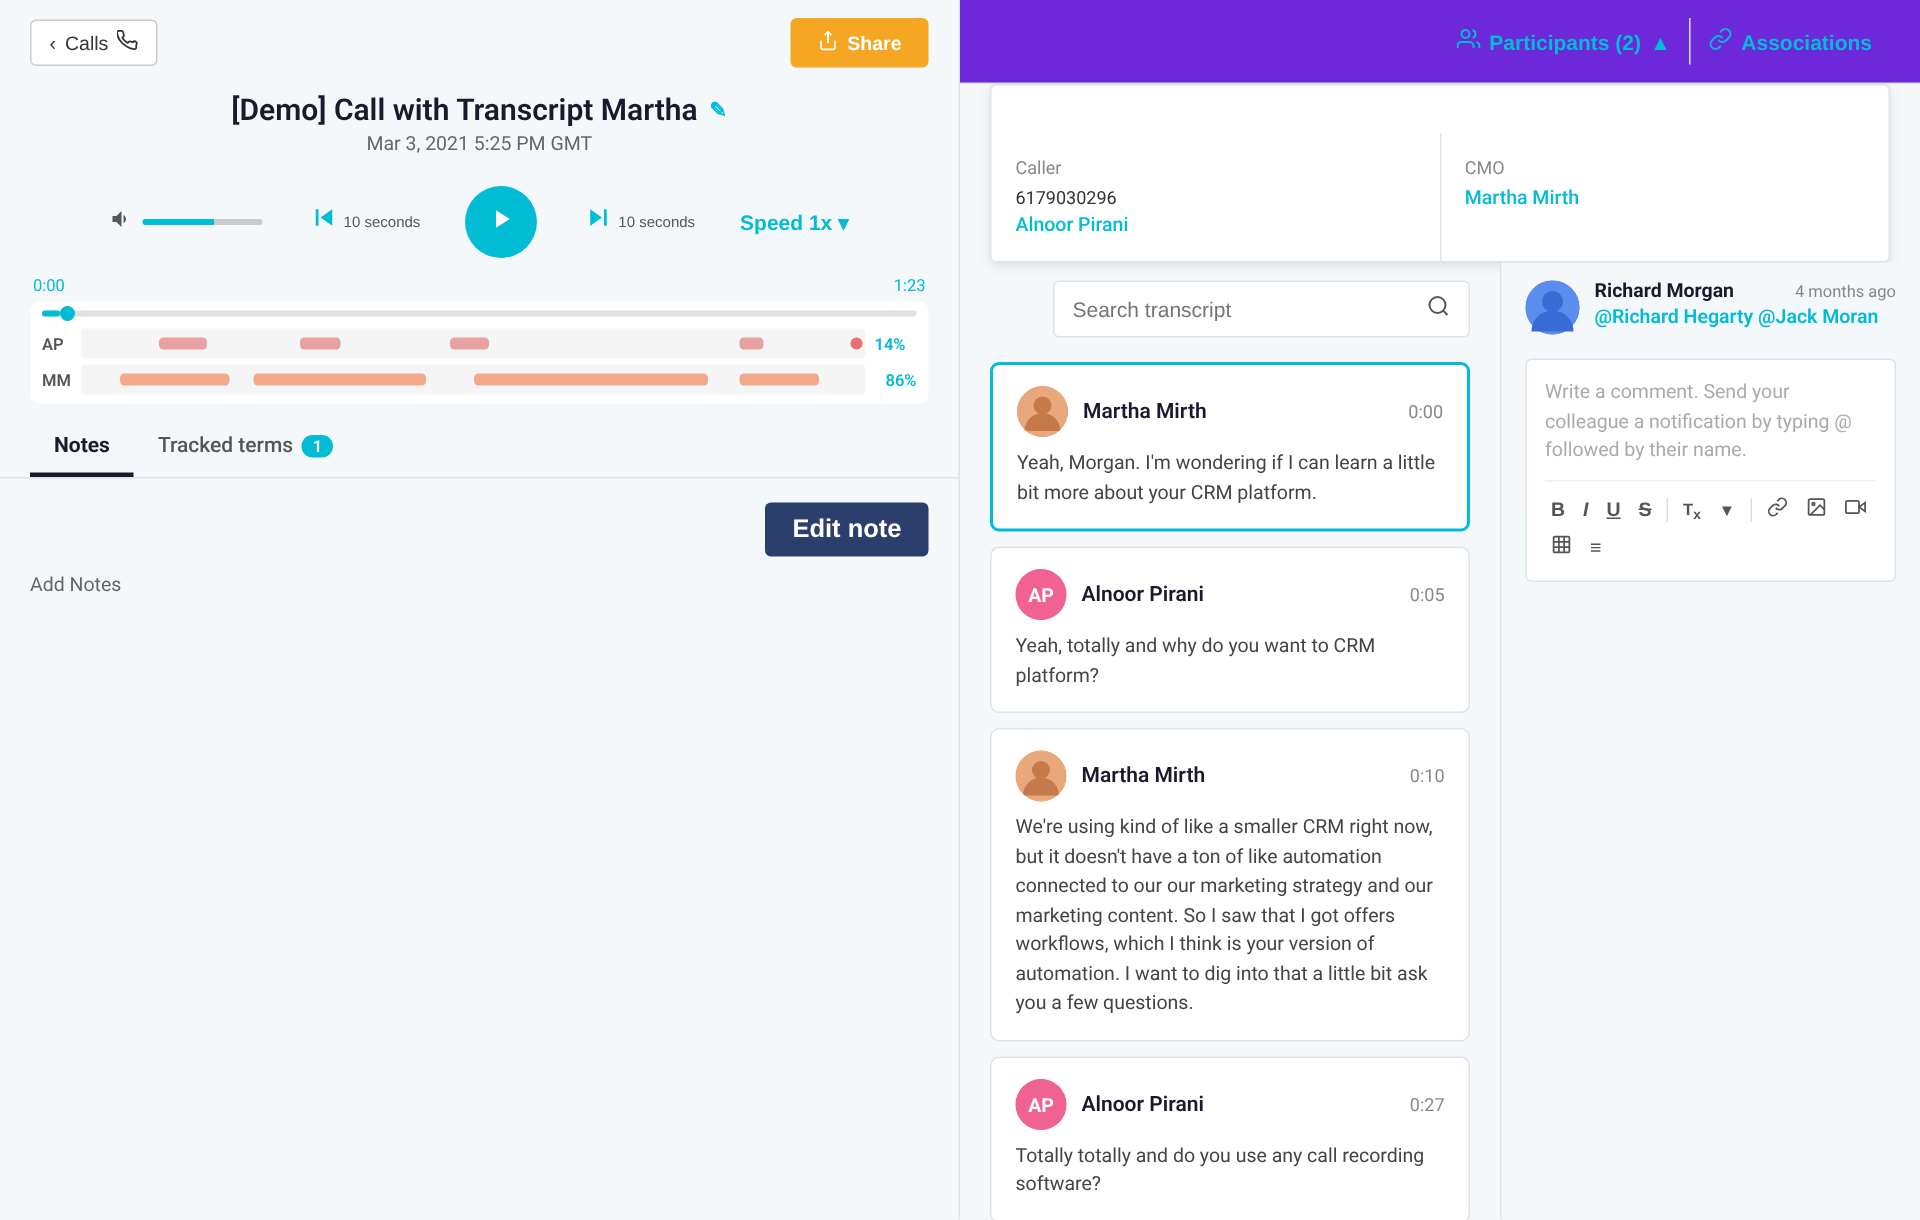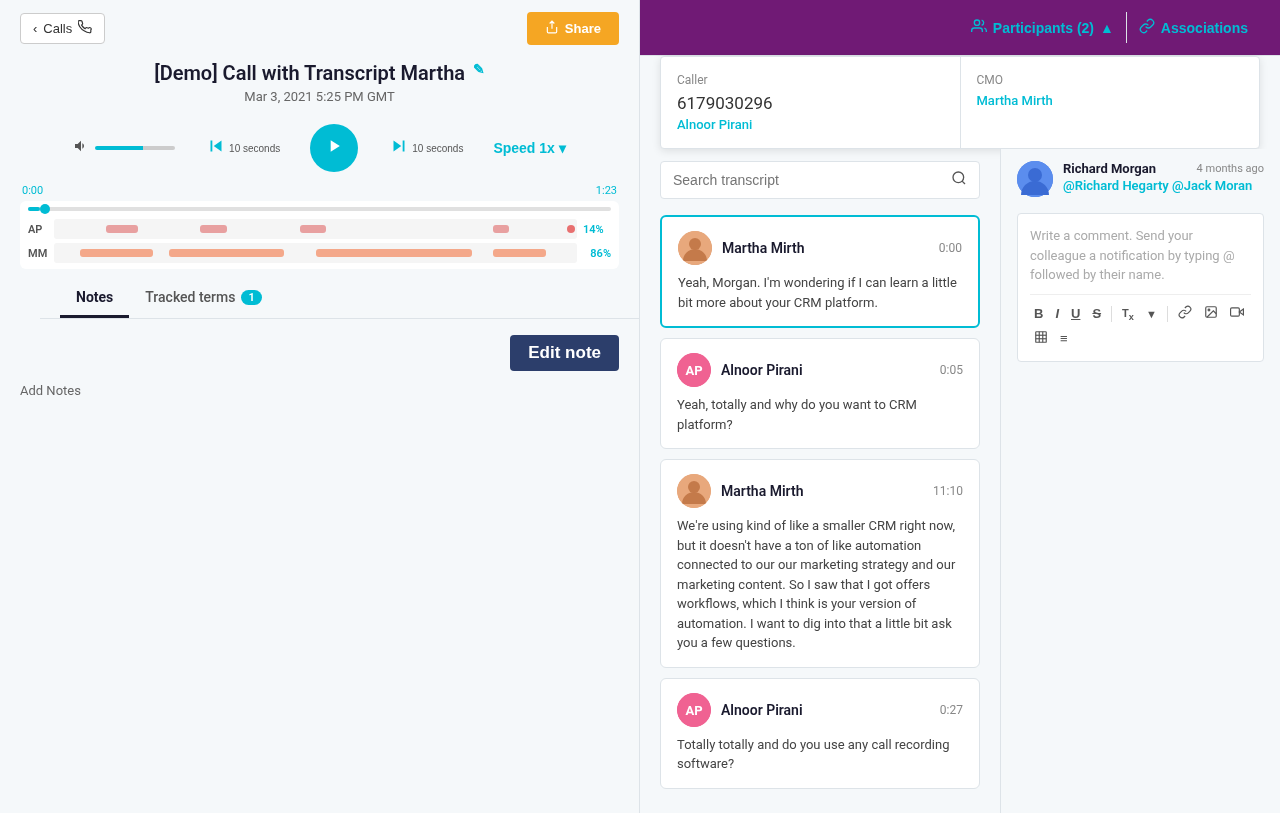--- a/index.html
+++ b/index.html
@@ -59,21 +59,21 @@
       align-items: center;
       gap: 6px;
     }
 
     .call-title-section {
       text-align: center;
       padding: 4px 20px 12px;
     }
     .call-title {
       display: flex;
-      align-items: flex-start;
+      align-items: center;
       justify-content: center;
       gap: 8px;
       font-size: 20px;
       font-weight: 600;
       color: #1a1a2e;
     }
     .edit-icon {
       color: #00bcd4;
       cursor: pointer;
       font-size: 14px;
@@ -173,21 +173,20 @@
       background: white;
       border-radius: 6px;
       padding: 6px 8px;
       position: relative;
     }
 
     
     .tabs-section {
       padding: 0 20px;
       border-bottom: 1px solid #dde3e8;
-      margin-left: 40px;
     }
 
     .tabs-row {
       display: flex;
       gap: 0;
     }
 
     .tab-item {
       padding: 10px 16px;
       font-size: 14px;
@@ -249,21 +248,21 @@
       background: #f5f8fa;
       overflow: hidden;
     }
 
     
     .right-header {
       display: flex;
       align-items: flex-end;
       justify-content: flex-end;
       padding: 12px 20px;
-      background: #701a75;
+      background: #6d28d9;
       border-bottom: 1px solid #dde3e8;
       gap: 0;
     }
 
     .participants-btn {
       display: flex;
       align-items: center;
       gap: 6px;
       background: none;
       border: none;
@@ -296,30 +295,31 @@
       margin: 0 20px;
       border-radius: 4px;
       overflow: hidden;
       box-shadow: 0 2px 8px rgba(0,0,0,0.1);
     }
 
     .participant-card {
       flex: 1;
       padding: 16px;
       border-right: 1px solid #dde3e8;
+      margin-top: 32px;
     }
     .participant-card:last-child { border-right: none; }
 
     .participant-role {
       font-size: 12px;
       color: #888;
       margin-bottom: 6px;
     }
     .participant-phone {
-      font-size: 17px;
+      font-size: 12px;
       color: #333;
       margin-bottom: 4px;
     }
     .participant-name {
       color: #00bcd4;
       font-size: 13px;
       font-weight: 500;
       cursor: pointer;
     }
 
@@ -329,20 +329,21 @@
     }
 
     .search-box {
       display: flex;
       align-items: center;
       background: white;
       border: 1px solid #dde3e8;
       border-radius: 4px;
       padding: 8px 12px;
       gap: 8px;
+      margin-left: 42px;
     }
     .search-input {
       flex: 1;
       border: none;
       outline: none;
       font-size: 14px;
       color: #555;
       background: transparent;
     }
     .search-icon { color: #555; font-size: 16px; }
@@ -781,21 +782,21 @@
             <div class="speaker-info">
               <div class="avatar avatar-mm">
                 <svg width="34" height="34" viewBox="0 0 34 34">
                     <circle cx="17" cy="17" r="17" fill="#e8a87c"></circle>
                     <circle cx="17" cy="13" r="6" fill="#c47a4a"></circle>
                     <path d="M5 30c0-6.627 5.373-12 12-12s12 5.373 12 12" fill="#c47a4a"></path>
                   </svg>
               </div>
               <span class="speaker-name">Martha Mirth</span>
             </div>
-            <span class="timestamp">11:10</span>
+            <span class="timestamp">0:10</span>
           </div>
           <div class="transcript-text">We're using kind of like a smaller CRM right now, but it doesn't have a ton of like automation connected to our our marketing strategy and our marketing content. So I saw that I got offers workflows, which I think is your version of automation. I want to dig into that a little bit ask you a few questions.</div>
         </div>
 
         <div class="transcript-entry">
           <div class="transcript-header">
             <div class="speaker-info">
               <div class="avatar avatar-ap">
                 <svg width="34" height="34" viewBox="0 0 34 34">
                     <circle cx="17" cy="17" r="17" fill="#f06292"></circle>

